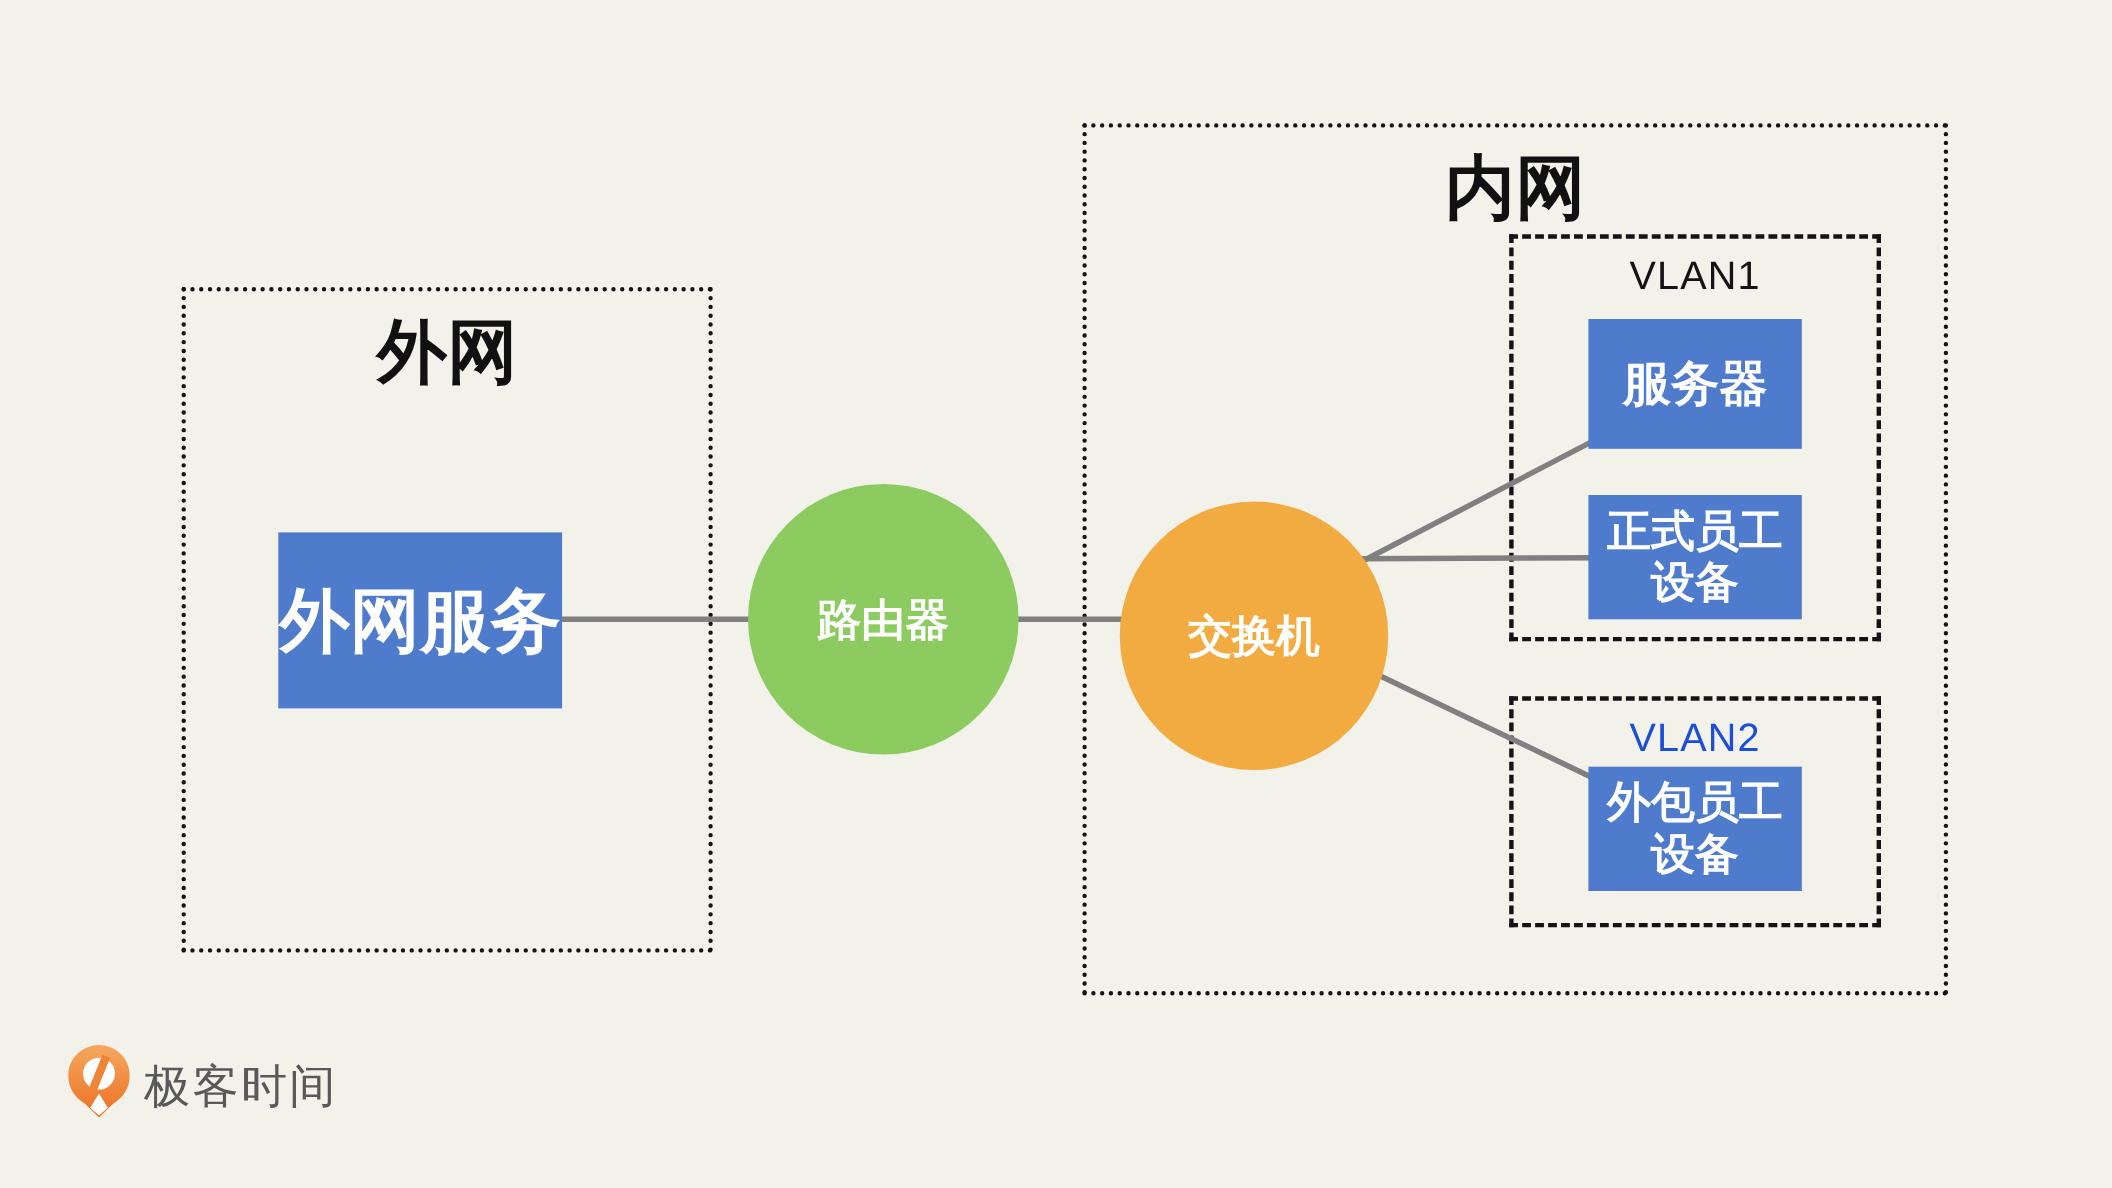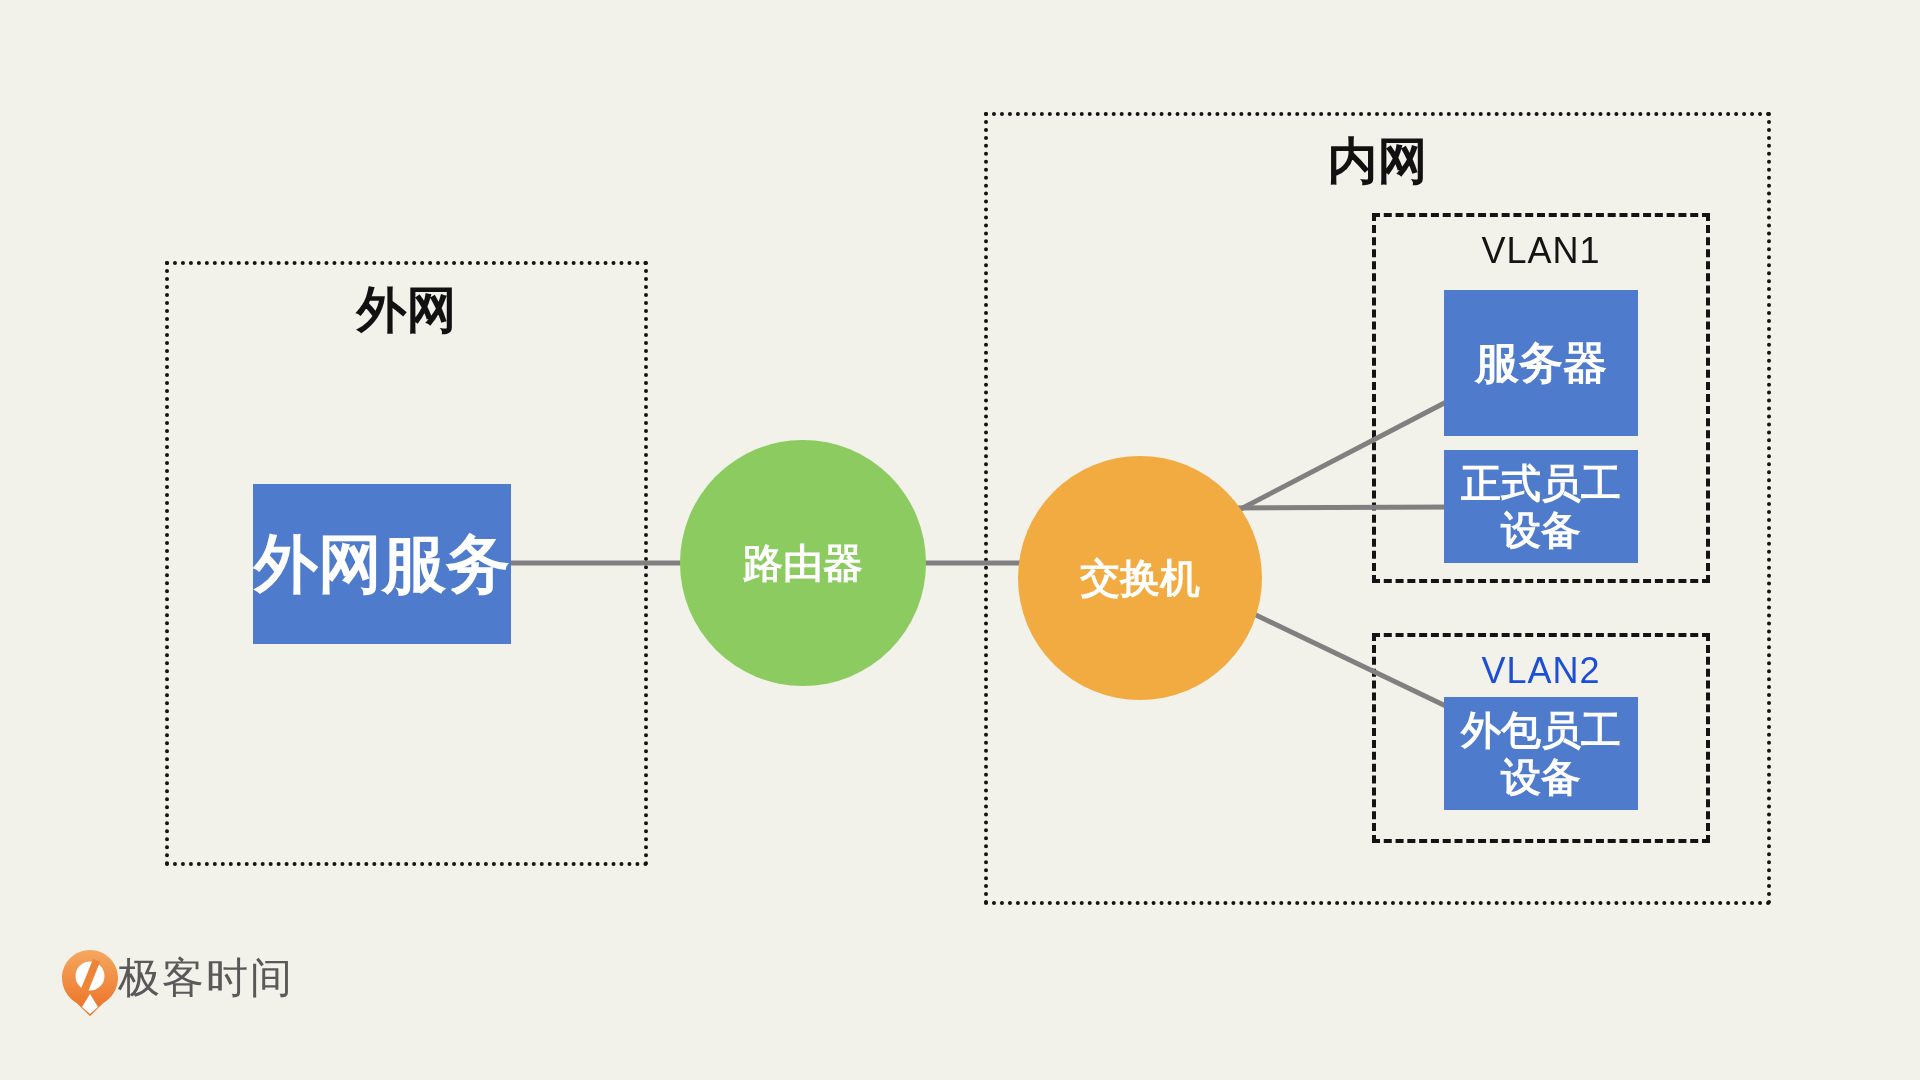--- a/index.html
+++ b/index.html
@@ -27,21 +27,21 @@
   .zone {
     position: absolute;
     box-sizing: border-box;
     z-index: 0;
   }
   .zone.dotted { border: 4px dotted #141414; }
   .zone.dashed { border: 4px dashed #141414; }
 
   .zone-label {
     text-align: center;
-    font-size: 50px;
+    font-size: 64px;
     font-weight: 700;
     color: #111111;
     padding-top: 12px;
   }
   .vlan-label {
     text-align: center;
     font-size: 36px;
     font-weight: 400;
     color: #141414;
     padding-top: 13px;
@@ -67,32 +67,33 @@
   }
   .node.blue { background: #4E7BCB; }
 
   #node-extservice { left: 253px; top: 484px; width: 258px; height: 160px; font-size: 64px; }
 
   .node.circle { border-radius: 50%; font-size: 40px; }
   #node-router { left: 680px; top: 440px; width: 246px; height: 246px; background: #8BCB5F; }
   #node-switch { left: 1018px; top: 456px; width: 244px; height: 244px; background: #F1AB40; }
 
   .node.rect-sm { width: 194px; }
-  #node-server { left: 1444px; top: 290px; height: 146px; font-size: 44px; }
+  #node-server { left: 1444px; top: 290px; height: 118px; font-size: 44px; }
   .node.two-line { flex-direction: column; font-size: 40px; line-height: 47px; }
   #node-staff { left: 1444px; top: 450px; height: 113px; }
   #node-outsource { left: 1444px; top: 697px; height: 113px; }
 
   
   .brand {
     position: absolute;
     left: 62px;
     top: 950px;
     display: flex;
-    align-items: flex-start;
+    align-items: flex-end;
+    gap: 13px;
     z-index: 2;
   }
   .brand-text {
     font-size: 42px;
     font-weight: 500;
     color: #595959;
     letter-spacing: 2px;
   }
 </style>
 </head>

